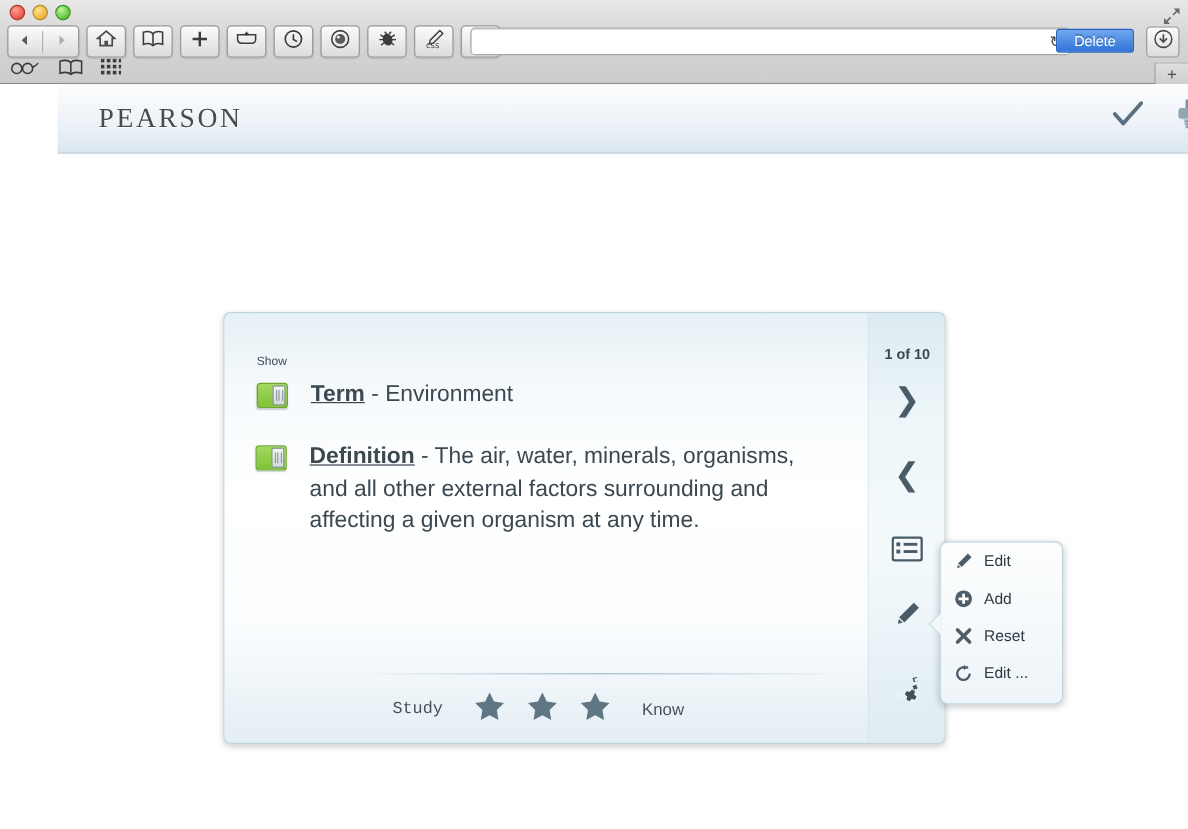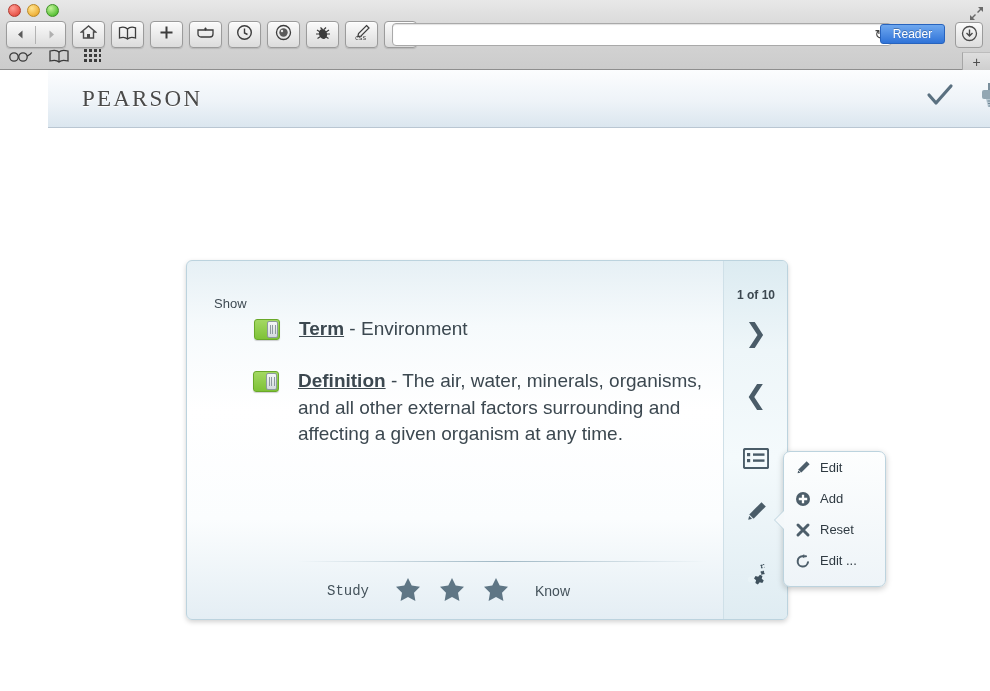--- a/index.html
+++ b/index.html
@@ -94,23 +94,23 @@
 
   
   .card{
     position:absolute;left:186px;top:190px;width:602px;height:360px;
     background:linear-gradient(to bottom,#e6f0f5 0%,#f6fafc 18%,#ffffff 42%,#fbfdfe 72%,#e4eef4 100%);
     border:1px solid #bcd3de;border-radius:6px;
     box-shadow:0 2px 5px rgba(0,0,0,.18);
     box-sizing:border-box;overflow:visible;
   }
   .card-body{position:absolute;left:0;top:0;width:538px;height:358px;}
-  .show-label{position:absolute;left:27px;top:35px;font-size:13px;color:#3e4a52;}
-
-  .row{position:absolute;display:flex;align-items:flex-start;margin-left:40px;}
+  .show-label{position:absolute;left:27px;top:35px;font-size:10px;color:#3e4a52;}
+
+  .row{position:absolute;display:flex;align-items:flex-start;}
   .row.term{left:27px;top:55px;}
   .row.def{left:26px;top:107px;}
 
   .toggle{
     width:26px;height:21px;border-radius:3px;
     background:linear-gradient(to bottom,#a3d862,#7ec236);
     border:1px solid #69a829;
     box-shadow:0 1px 1px rgba(0,0,0,.18);
     position:relative;box-sizing:border-box;flex:0 0 auto;margin-top:3px;
   }
@@ -304,21 +304,21 @@
         </span>
       </div>
     </div>
 
     <div class="urlbar">
       <input class="urlinput" value="" placeholder="" style="">
       <span class="reload">↻</span>
     </div>
 
     <div class="reader-btn">
-      <span>Reader</span>
+      <span>Delete</span>
     </div>
 
     <div class="dl-btn">
       <span>
         <svg width="17" height="17" viewBox="0 0 17 17">
           <circle cx="8.5" cy="8.5" r="7" fill="none" stroke="#4a4a4a" stroke-width="1.3"></circle>
           <path d="M8.5 4.5v6M5.5 8l3 3 3-3" stroke="#4a4a4a" stroke-width="1.4" fill="none"></path>
         </svg>
       </span>
     </div>

